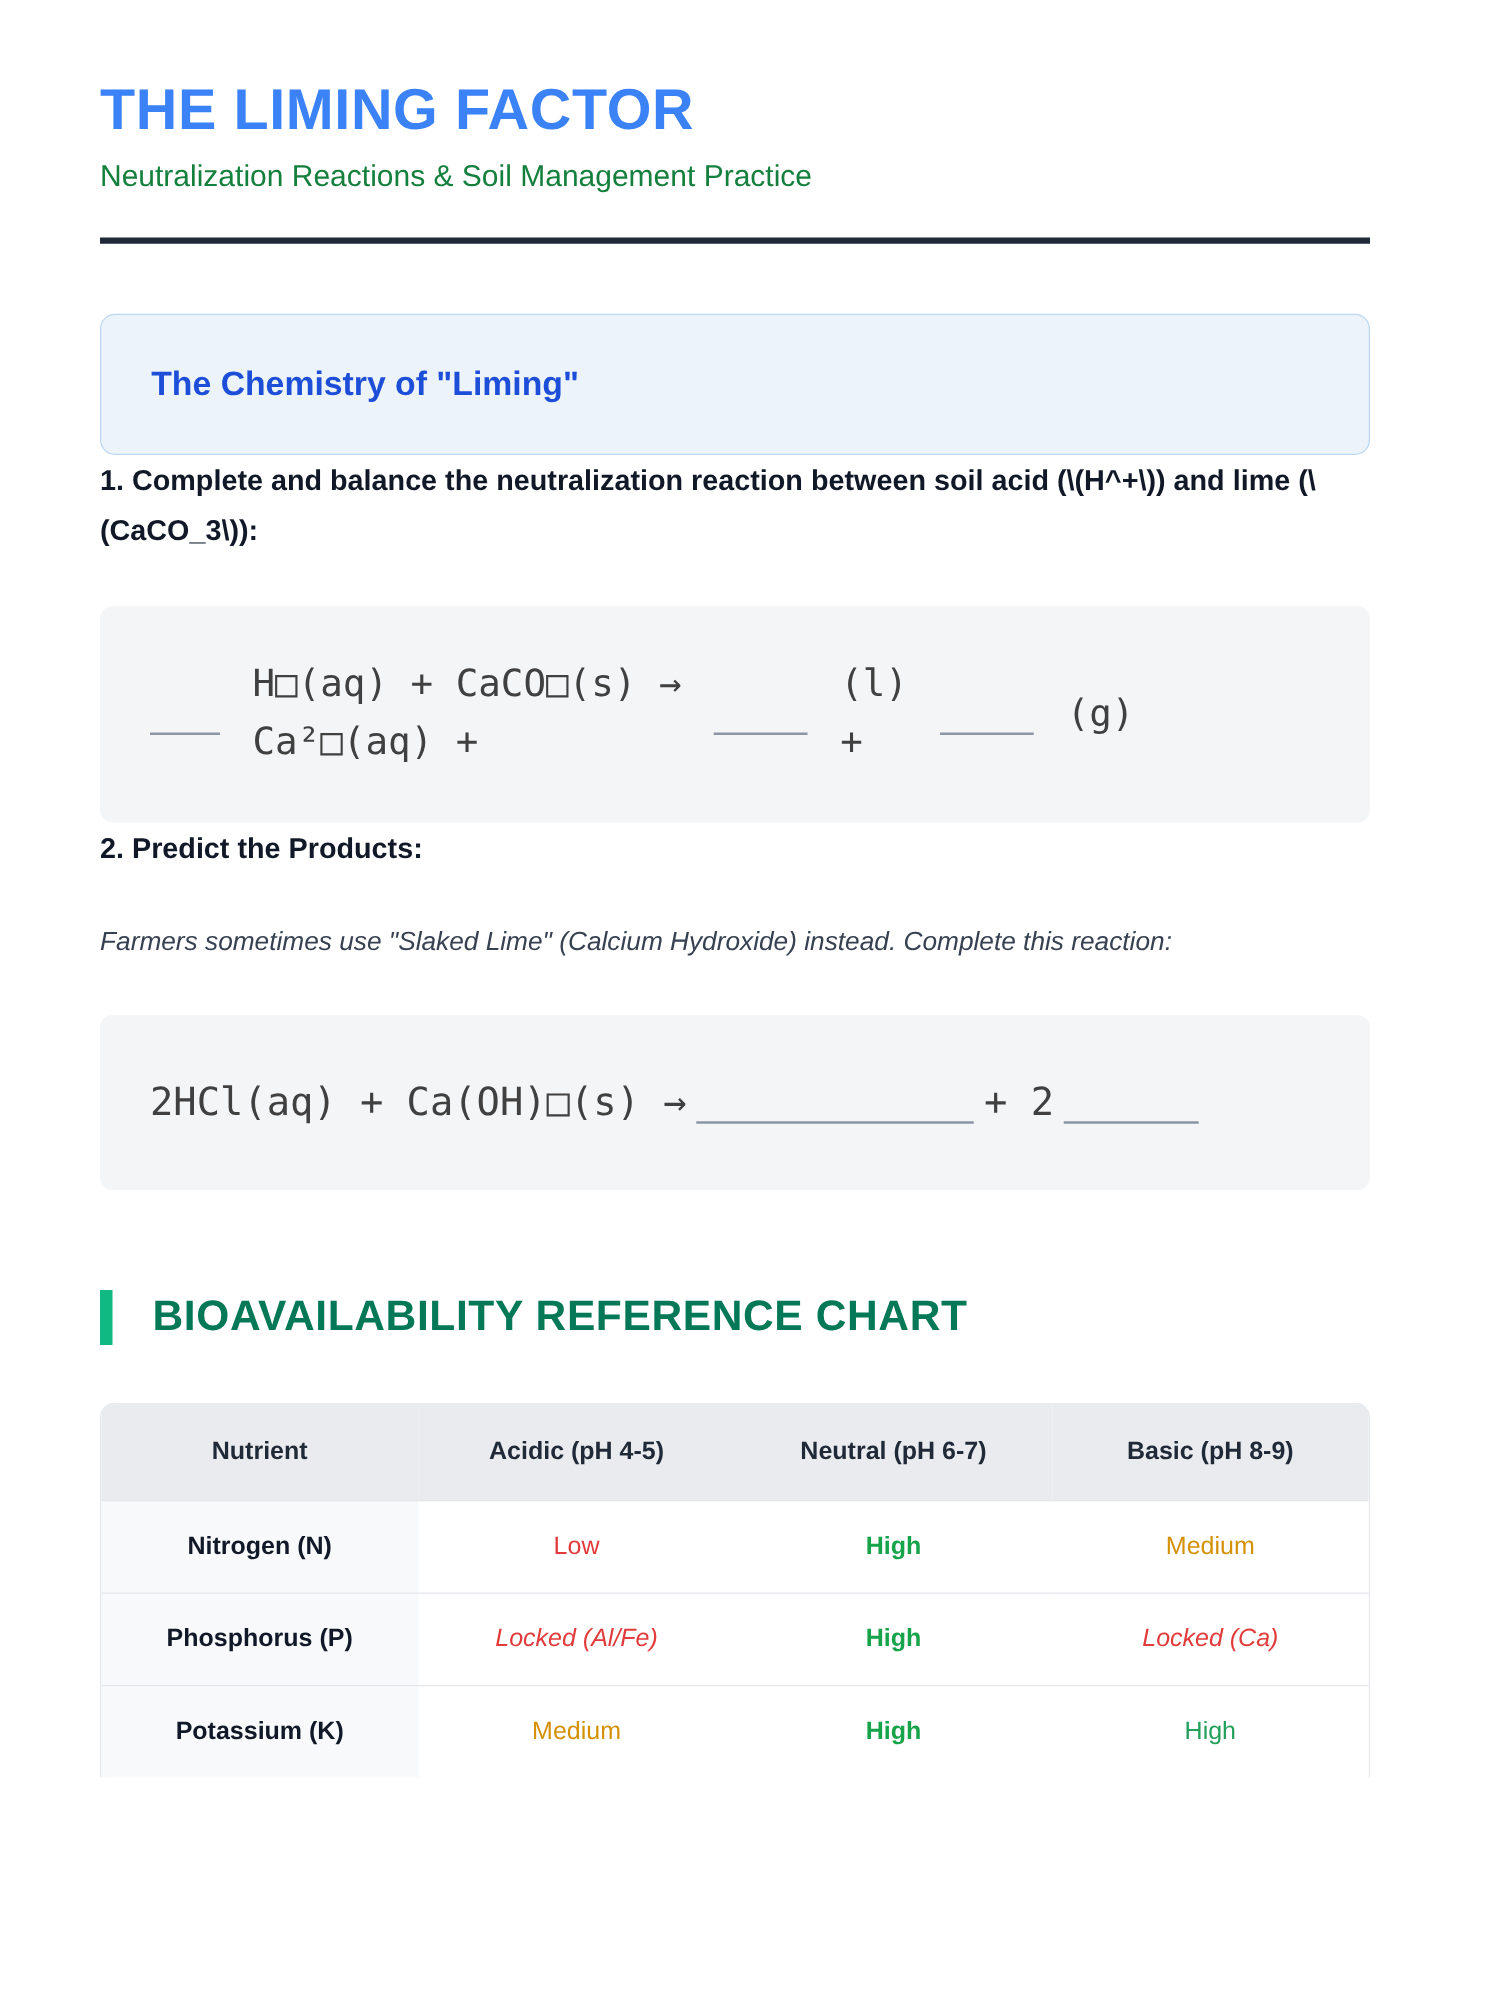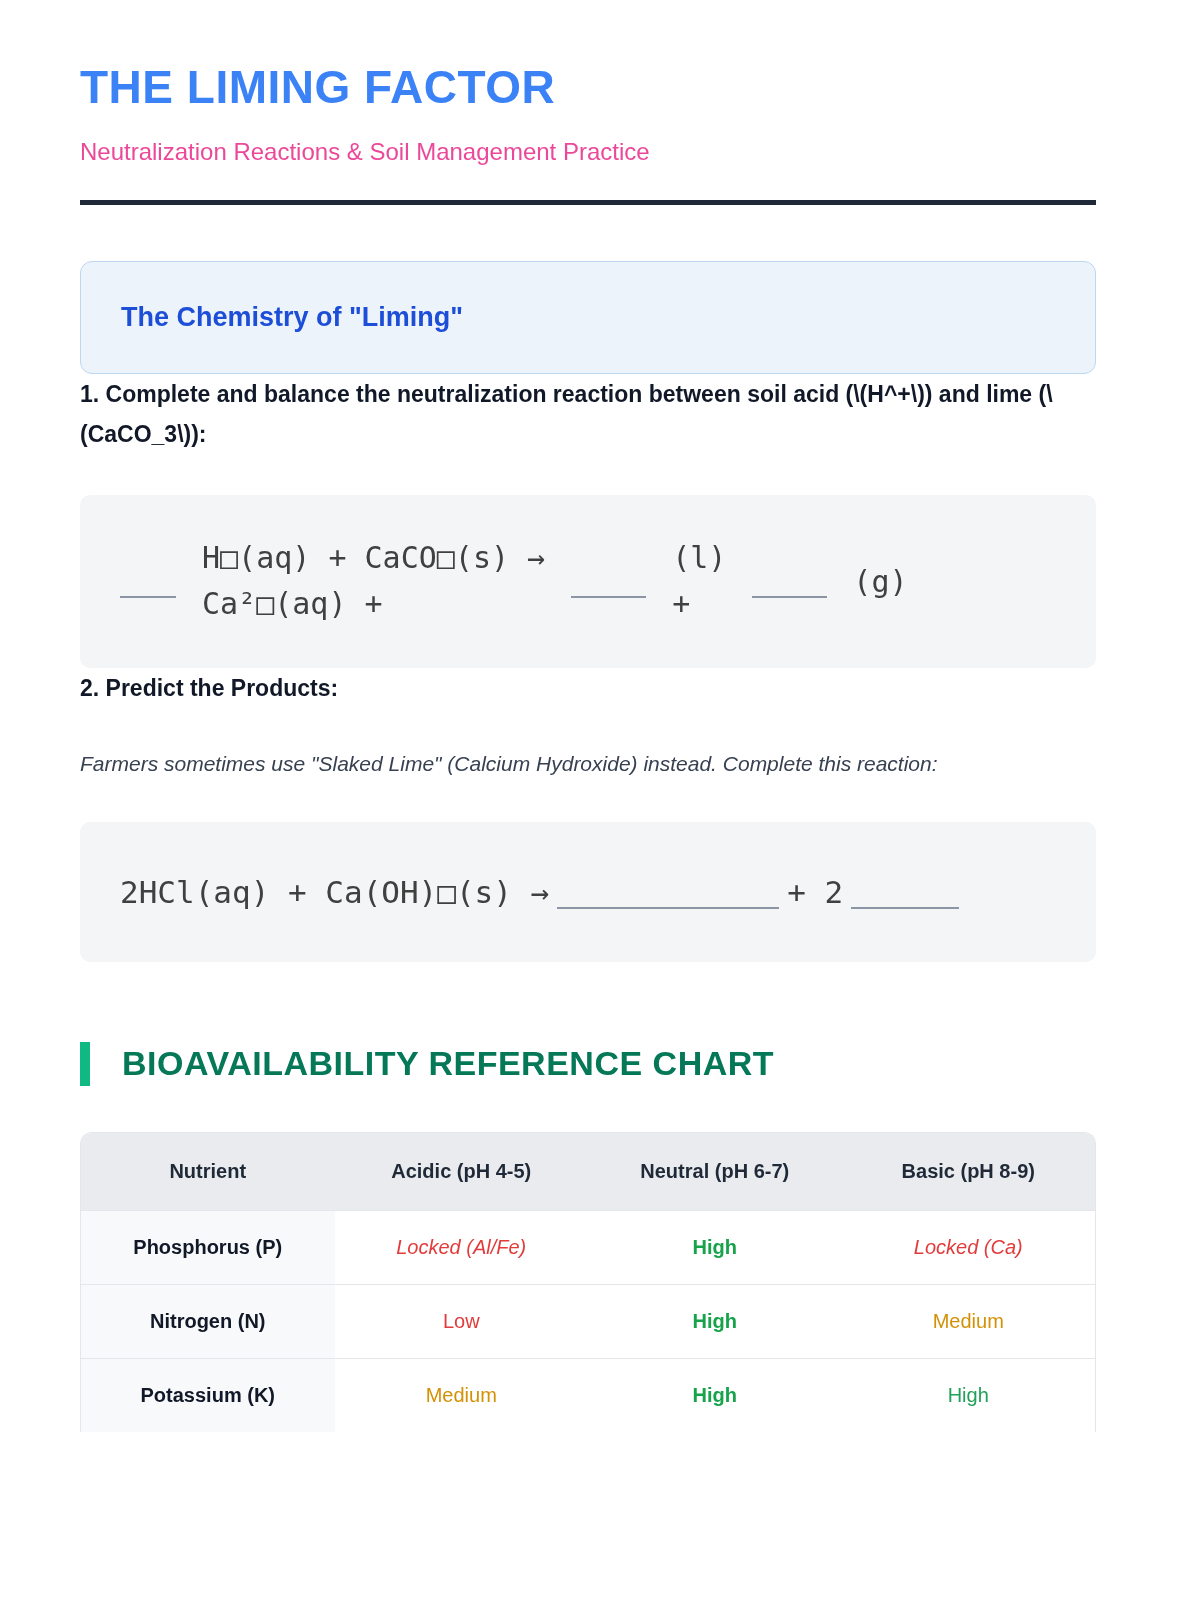--- a/index.html
+++ b/index.html
@@ -5,21 +5,21 @@
   * { margin: 0; padding: 0; box-sizing: border-box; }
   html, body { width: 1200px; height: 1600px; overflow: hidden; background: #ffffff; }
   body { font-family: "Liberation Sans", sans-serif; color: #111827; }
 
   .page { padding: 64px 104px 0 80px; }
 
   h1.title {
     font-size: 46px; font-weight: 900; letter-spacing: 0.5px;
     color: #3b82f6; line-height: 1;
   }
-  .subtitle { margin-top: 28px; font-size: 24px; color: #ec4899; }
+  .subtitle { margin-top: 18px; font-size: 24px; color: #15803d; }
   .rule { margin-top: 34px; height: 5px; background: #1f2937; }
 
   .info-box {
     margin-top: 56px; background: #ecf3fb; border: 1px solid #bdd7f0;
     border-radius: 12px; padding: 40px 40px;
   }
   .info-box h2 { font-size: 27px; font-weight: 700; color: #1d4ed8; }
   .info-box p {
     margin-top: 24px; font-size: 20px; font-style: italic;
     color: #1e47b0; line-height: 2.05; max-width: 940px;
@@ -119,30 +119,30 @@
       <thead>
         <tr>
           <th>Nutrient</th>
           <th>Acidic (pH 4-5)</th>
           <th>Neutral (pH 6-7)</th>
           <th>Basic (pH 8-9)</th>
         </tr>
       </thead>
       <tbody>
         <tr>
+          <td>Nitrogen (N)</td>
+          <td class="red">Low</td>
+          <td class="green-bold">High</td>
+          <td class="amber">Medium</td>
+        </tr>
+        <tr>
           <td>Phosphorus (P)</td>
           <td class="red italic">Locked (Al/Fe)</td>
           <td class="green-bold">High</td>
           <td class="red italic">Locked (Ca)</td>
-        </tr>
-        <tr>
-          <td>Nitrogen (N)</td>
-          <td class="red">Low</td>
-          <td class="green-bold">High</td>
-          <td class="amber">Medium</td>
         </tr>
         <tr>
           <td>Potassium (K)</td>
           <td class="amber">Medium</td>
           <td class="green-bold">High</td>
           <td class="green">High</td>
         </tr>
       </tbody>
     </table>
   </div>

